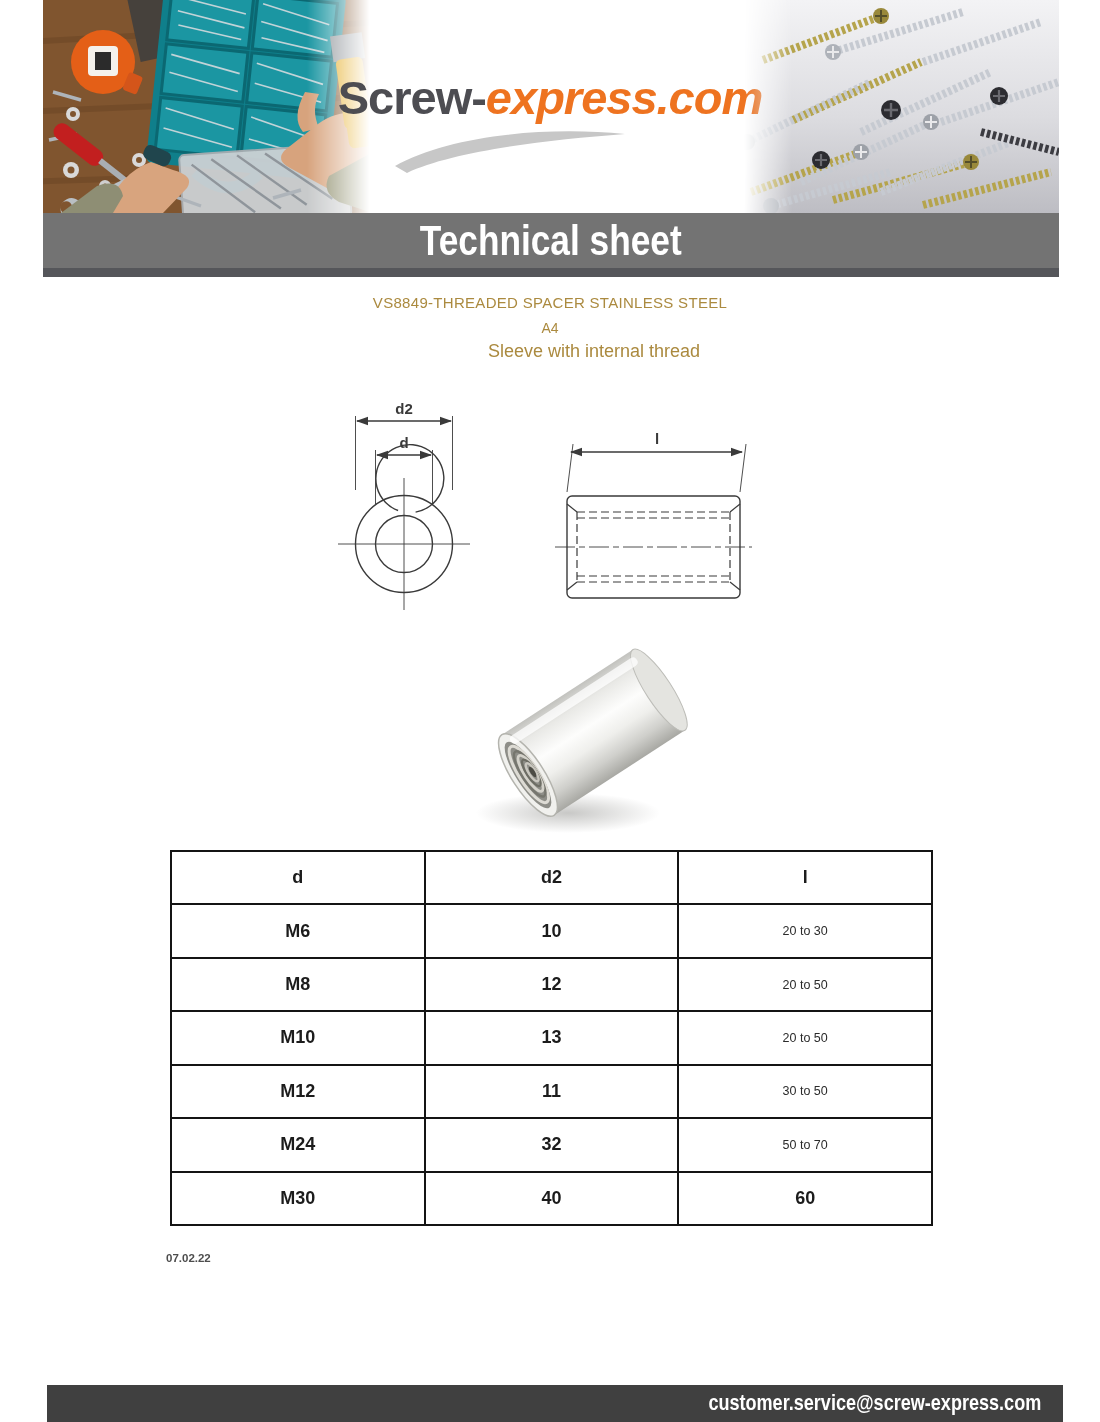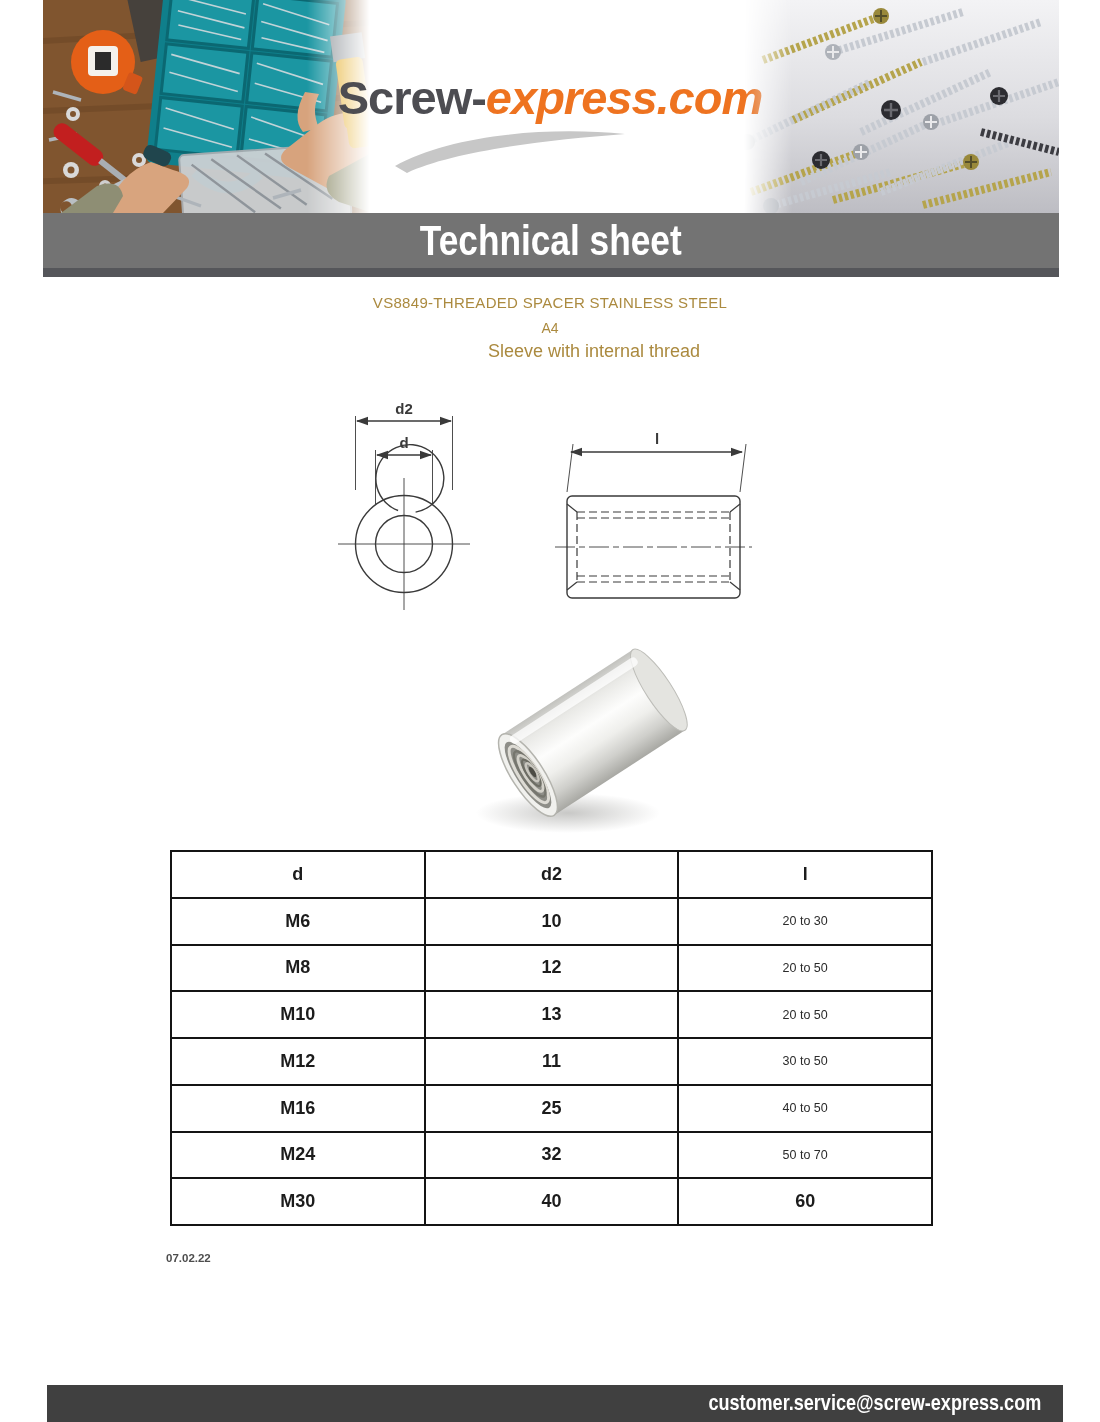--- a/index.html
+++ b/index.html
@@ -334,25 +334,20 @@
         <td class="big">M10</td>
         <td class="big">13</td>
         <td class="small">20 to 50</td>
       </tr>
       <tr>
         <td class="big">M12</td>
         <td class="big">11</td>
         <td class="small">30 to 50</td>
       </tr>
       <tr>
-        <td class="big">M16</td>
-        <td class="big">25</td>
-        <td class="small">40 to 50</td>
-      </tr>
-      <tr>
         <td class="big">M24</td>
         <td class="big">32</td>
         <td class="small">50 to 70</td>
       </tr>
       <tr>
         <td class="big">M30</td>
         <td class="big">40</td>
         <td class="big">60</td>
       </tr>
     </tbody>

